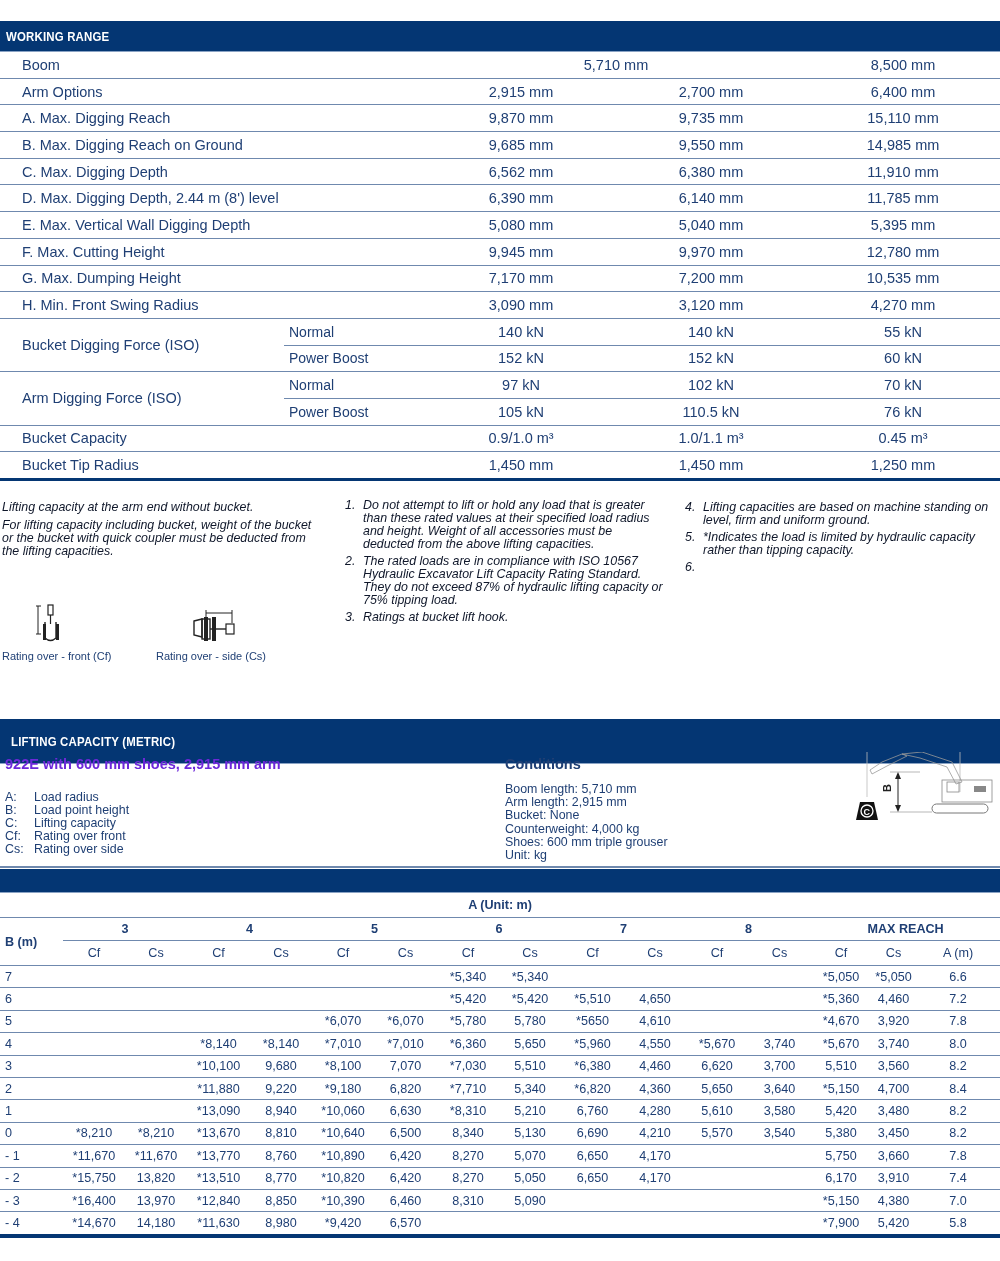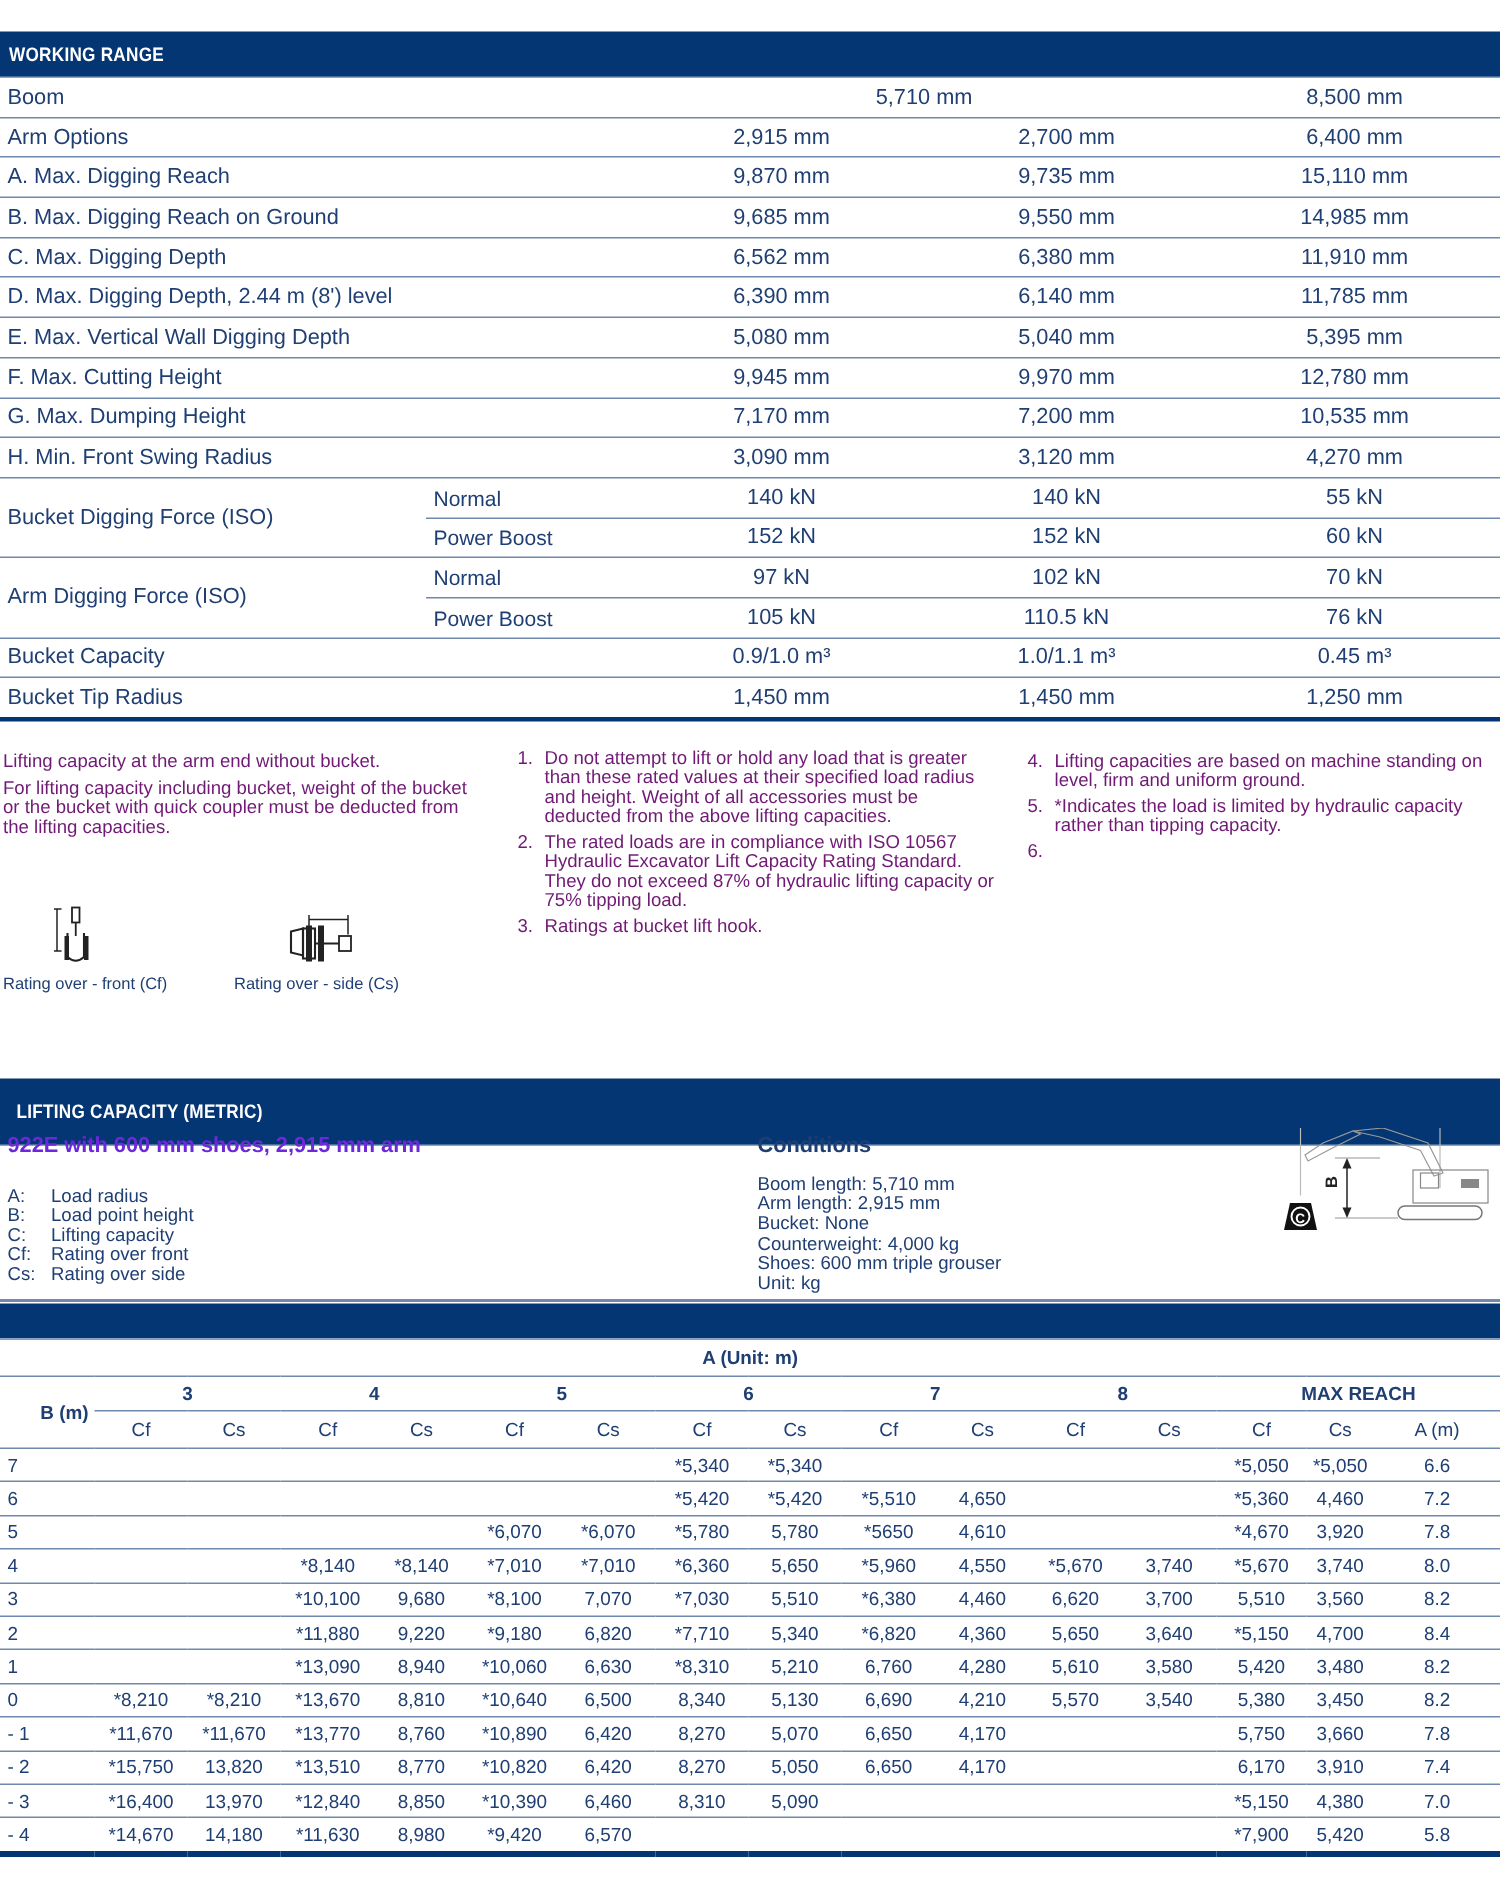--- a/index.html
+++ b/index.html
@@ -6,27 +6,27 @@
   body { width: 1000px; height: 1261px; position: relative; overflow: hidden;
          font-family: "Liberation Sans", sans-serif; color: #1f3f74; }
   .band { position: absolute; left: 0; width: 1000px; background: #043673; color: #fff;
           font-family: "Liberation Sans", sans-serif; font-weight: bold; font-size: 13px;
           border-bottom: 1px solid #8aa3c4; box-sizing: border-box; }
   .band span { position: absolute; top: 50%; transform: translateY(-50%) scaleX(0.88); transform-origin: left center; letter-spacing: 0.2px; }
 
   
   table.wr { position: absolute; left: 0; top: 52px; width: 1000px; border-collapse: collapse; table-layout: fixed; }
   table.wr td { height: 25.7px; padding: 0; font-size: 14.5px; color: #1f3f74; border-bottom: 1.5px solid #6f89ae; vertical-align: middle; }
-  table.wr td.lbl { padding-left: 5px; }
+  table.wr td.lbl { padding-left: 22px; }
   table.wr td.sub { padding-left: 5px; font-size: 14px; }
   table.wr td.v { text-align: center; }
   table.wr tr.last td { border-bottom: 3px solid #043673; }
 
   
-  .note { position: absolute; font-size: 12.4px; line-height: 13px; color: #701a75; }
+  .note { position: absolute; font-size: 12.4px; line-height: 13px; color: #0f172a; font-style: italic; }
   .note p { margin: 0 0 5px 0; }
   .note ol { margin: 0; padding: 0; list-style: none; }
   .note li { position: relative; padding-left: 18px; margin-bottom: 4px; }
   .note li .n { position: absolute; left: 0; top: 0; }
   .iconcap { position: absolute; font-size: 11px; color: #1f3f74; }
 
   
   .lc-title { position: absolute; left: 5px; top: 756px; font-size: 14.5px; font-weight: bold; color: #6d28d9; text-align: right; }
   .legend { position: absolute; left: 5px; top: 791px; font-size: 12.4px; line-height: 13px; }
   .legend .row { display: flex; }
@@ -36,21 +36,21 @@
   .hr-thin { position: absolute; left: 0; width: 1000px; height: 1.5px; background: #6f89ae; }
 
   
   table.lc { position: absolute; left: 0; top: 893px; width: 1000px; border-collapse: collapse; table-layout: fixed; }
   table.lc td, table.lc th { padding: 0; font-size: 12.6px; color: #1f3f74; text-align: center; vertical-align: middle; font-weight: normal; }
   table.lc th.b { font-weight: bold; }
   table.lc tr.unit th { height: 24px; border-bottom: 1.5px solid #6f89ae; font-weight: bold; }
   table.lc tr.h1 th { height: 22px; }
   table.lc tr.h1 th.g { border-bottom: 1.5px solid #6f89ae; }
   table.lc tr.h2 th { height: 24px; border-bottom: 1.5px solid #6f89ae; }
-  table.lc th.bm { text-align: center; padding-left: 23px; font-weight: bold; border-bottom: 1.5px solid #6f89ae; }
+  table.lc th.bm { text-align: left; padding-left: 5px; font-weight: bold; border-bottom: 1.5px solid #6f89ae; }
   table.lc tbody td { height: 21.4px; border-bottom: 1.5px solid #6f89ae; }
   table.lc tbody td.bv { text-align: left; padding-left: 5px; }
   table.lc tbody tr:last-child td { border-bottom: 4px solid #043673; }
 </style>
 </head>
 <body>
 
 <div class="band" style="top:21px;height:31px;">
   <span style="left:6px;">WORKING RANGE</span>
 </div>

